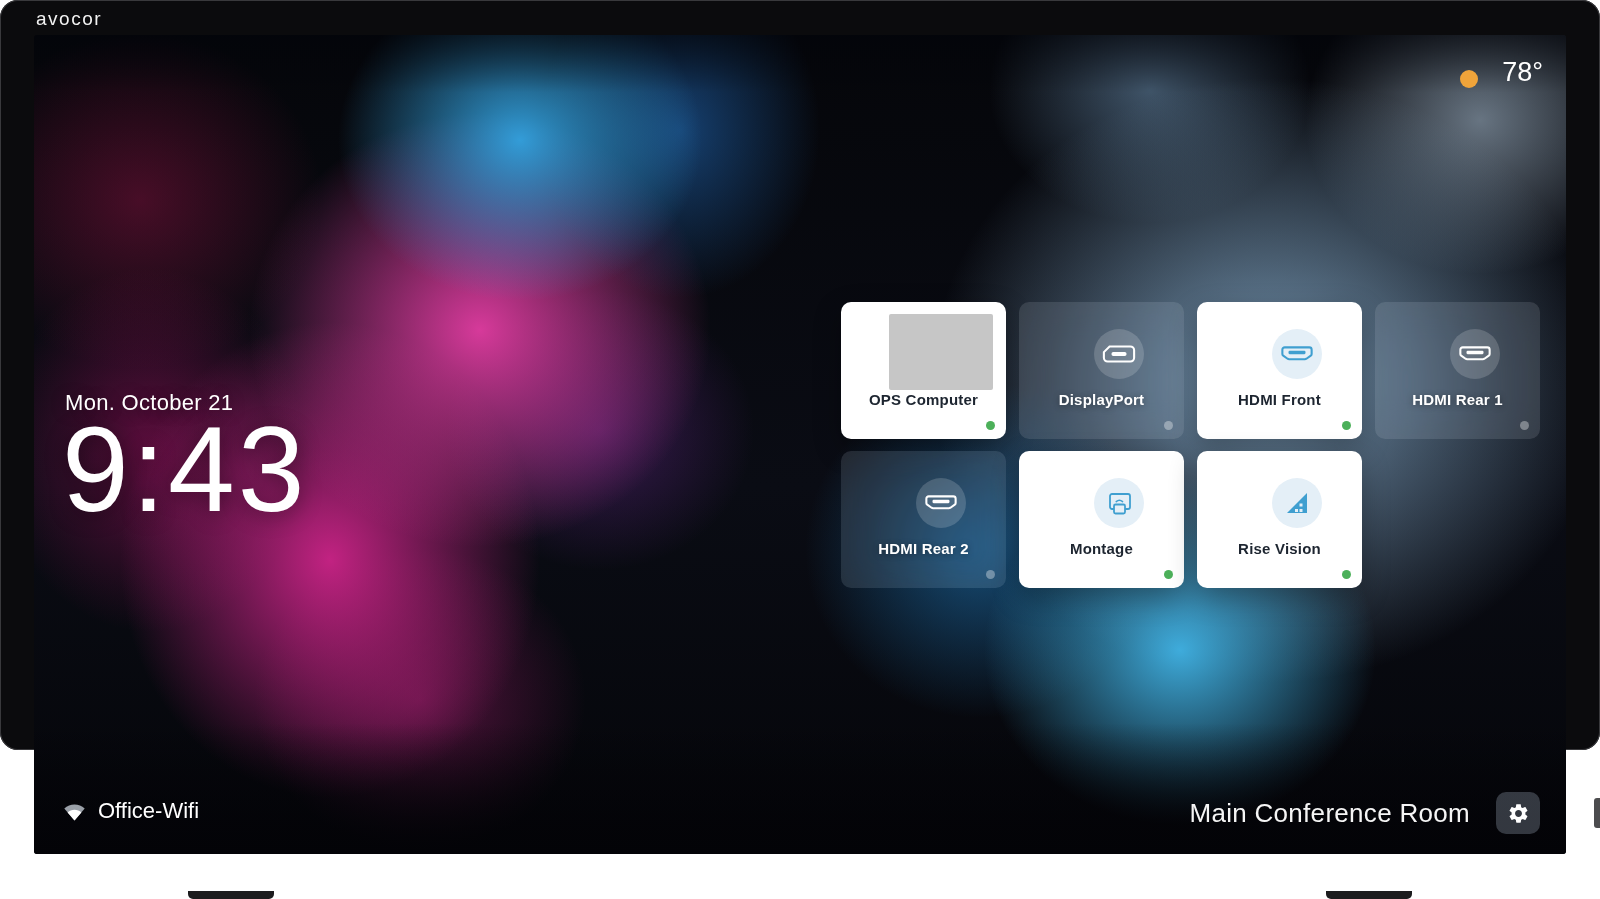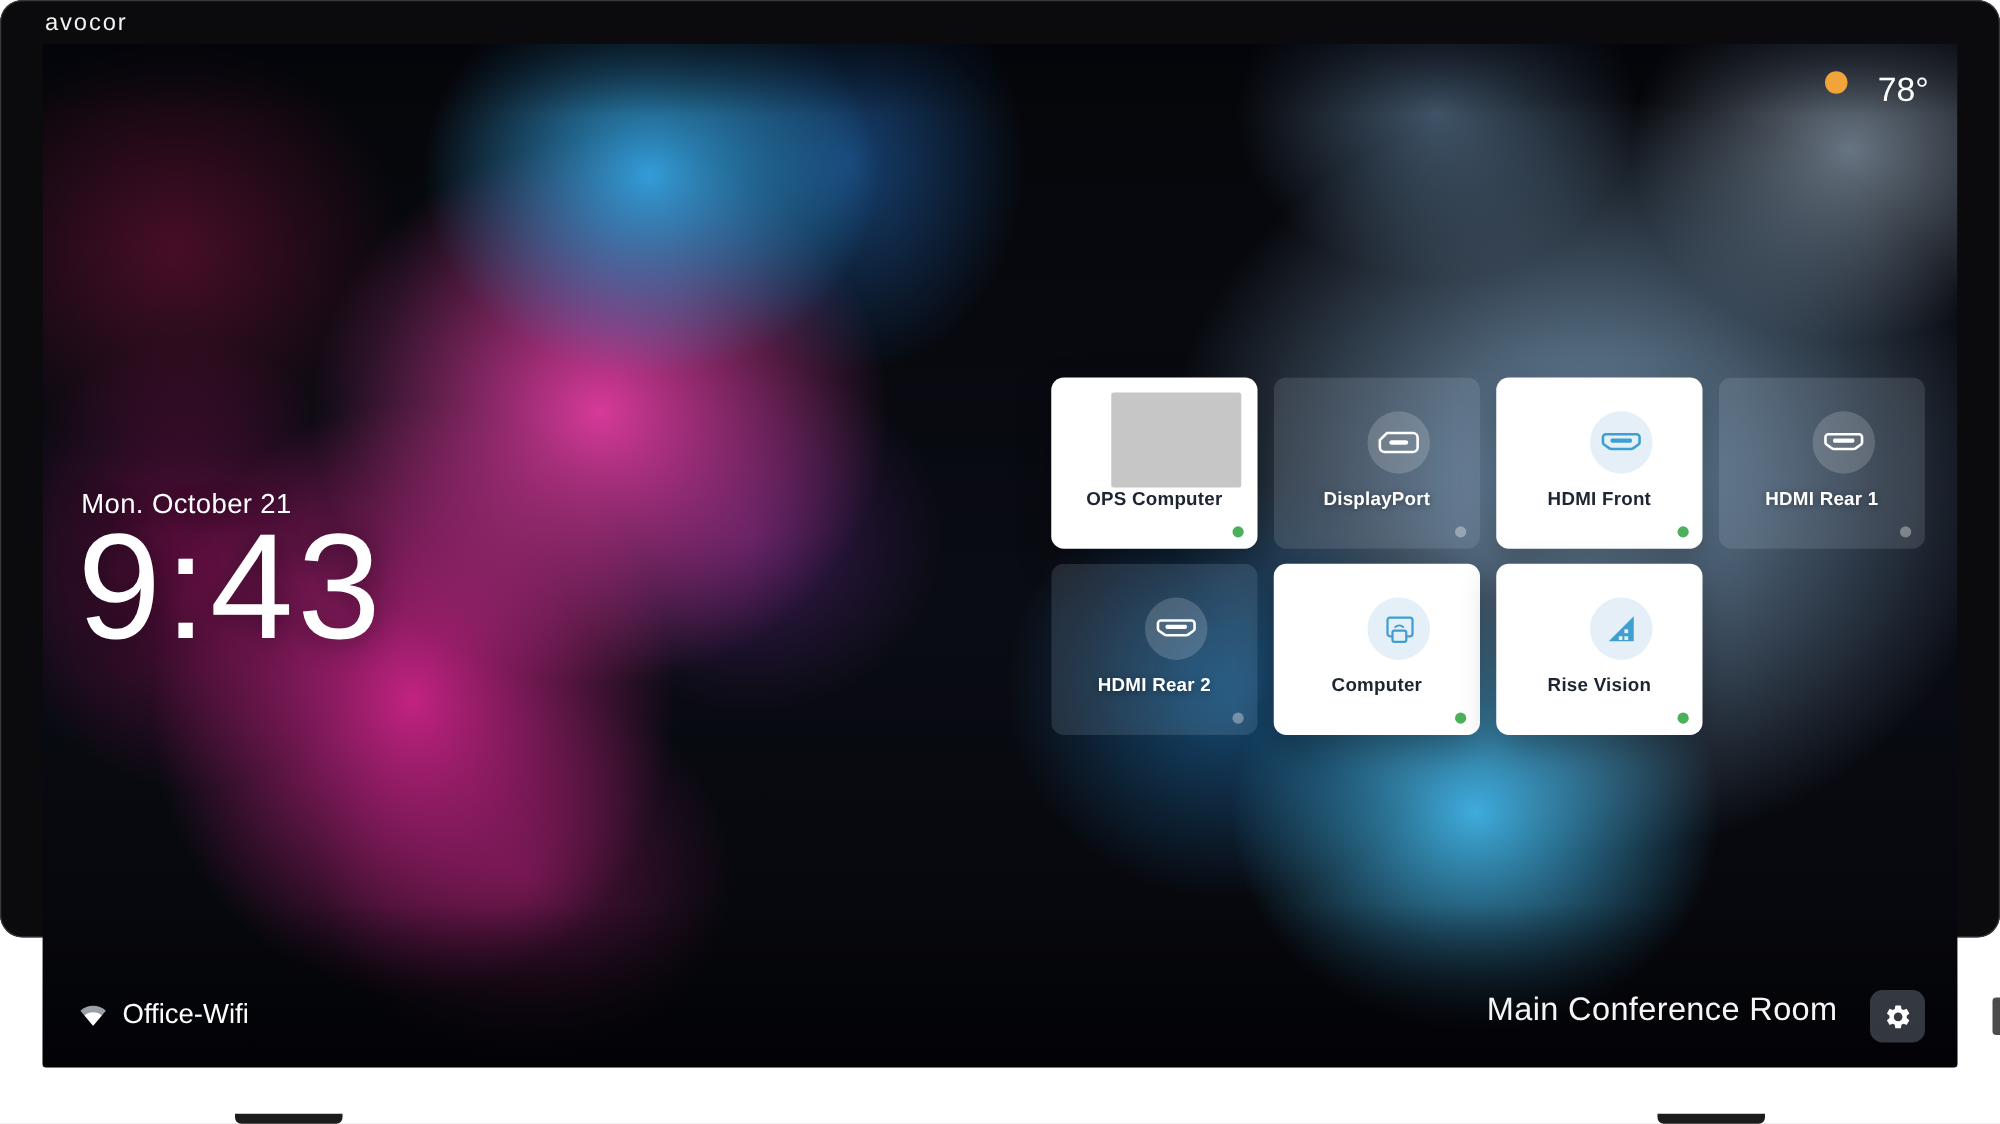--- a/index.html
+++ b/index.html
@@ -30,21 +30,21 @@
       radial-gradient(230px 190px at 1116px 55px,  rgba(111,148,181,0.55), rgba(111,148,181,0) 70%),
       radial-gradient(260px 240px at 106px 165px,  rgba(150,20,70,0.45),  rgba(150,20,70,0) 70%),
       linear-gradient(180deg,#05060a 0%,#0a0c14 55%,#05060a 100%);}
   .screen::after{content:"";position:absolute;inset:0;pointer-events:none;
     background:
       linear-gradient(to top, rgba(3,3,7,0.96) 0%, rgba(3,3,7,0.75) 4%, rgba(3,3,7,0) 16%),
       linear-gradient(to bottom, rgba(2,4,10,0.55) 0%, rgba(2,4,10,0) 7%);}
   .screen > *{position:absolute;z-index:2;}
 
   
-  .weather{top:22px;right:23px;display:flex;align-items:flex-start;gap:24px;}
+  .weather{top:22px;right:23px;display:flex;align-items:flex-end;gap:24px;}
   .sun{width:18px;height:18px;border-radius:50%;background:var(--sun,#f0a43a);}
   .temp{color:#fff;font-size:27px;font-weight:400;}
 
   
   .date{left:31px;top:355px;color:#fff;font-size:22px;font-weight:400;letter-spacing:0.3px;
     text-shadow:0 2px 16px rgba(0,0,0,0.45);}
   .time{left:28px;top:374px;color:#fff;font-size:120px;font-weight:400;line-height:1;
     letter-spacing:3px;text-shadow:0 3px 22px rgba(0,0,0,0.45);}
 
   
@@ -63,21 +63,21 @@
     font-size:15px;font-weight:700;letter-spacing:0.2px;}
   .tile.white .tile-label{color:#1d2530;}
   .tile.frosted .tile-label{color:#fff;text-shadow:0 1px 6px rgba(0,0,0,0.40);}
   .dot{position:absolute;right:11px;bottom:9px;width:9px;height:9px;border-radius:50%;}
   .dot.active{background:var(--status-active,#4cb05a);}
   .dot.idle{background:var(--status-idle,rgba(255,255,255,0.35));}
 
   
   .footer-left{left:28px;bottom:30px;display:flex;align-items:center;gap:11px;color:#fff;margin-top:32px;}
   .footer-left .wifi-name{font-size:22px;font-weight:400;}
-  .footer-right{right:26px;bottom:20px;display:flex;gap:26px;}
+  .footer-right{right:26px;bottom:20px;display:flex;align-items:center;gap:26px;}
   .room-name{color:#f5f5f5;font-size:26px;font-weight:400;letter-spacing:0.3px;}
   .gear-btn{width:44px;height:42px;border:none;border-radius:10px;cursor:pointer;
     background:rgba(125,135,150,0.40);display:flex;align-items:center;justify-content:center;padding:0;}
   .gear-btn svg{width:23px;height:23px;fill:#fff;}
 </style>
 </head>
 <body>
 
 <div class="device">
   <div class="brand-logo">avocor</div>
@@ -139,21 +139,21 @@
           <span class="dot idle"></span>
         </div>
         <div class="tile white">
           <div class="circle">
             <svg width="30" height="30" viewBox="0 0 30 30">
               <rect x="6" y="6" width="20" height="15" rx="2" fill="none" stroke="currentColor" stroke-width="1.8"></rect>
               <path d="M12.2 13.6 a4.8 4.8 0 0 1 6.4 0" fill="none" stroke="currentColor" stroke-width="1.5" stroke-linecap="round"></path>
               <rect x="10" y="16.5" width="11" height="9" rx="1.5" style="fill:var(--circle-blue,#e4eff7)" stroke="currentColor" stroke-width="1.8"></rect>
             </svg>
           </div>
-          <div class="tile-label">Computer</div>
+          <div class="tile-label">Montage</div>
           <span class="dot active"></span>
         </div>
         <div class="tile white">
           <div class="circle">
             <svg width="30" height="30" viewBox="0 0 30 30">
               <polygon points="25,5 25,25 5,25" fill="currentColor"></polygon>
               <rect x="17.5" y="15.5" width="3" height="3" style="fill:var(--circle-blue,#e4eff7)"></rect>
               <rect x="13" y="21" width="3" height="3" style="fill:var(--circle-blue,#e4eff7)"></rect>
               <rect x="17.5" y="21" width="3" height="3" style="fill:var(--circle-blue,#e4eff7)"></rect>
             </svg>

